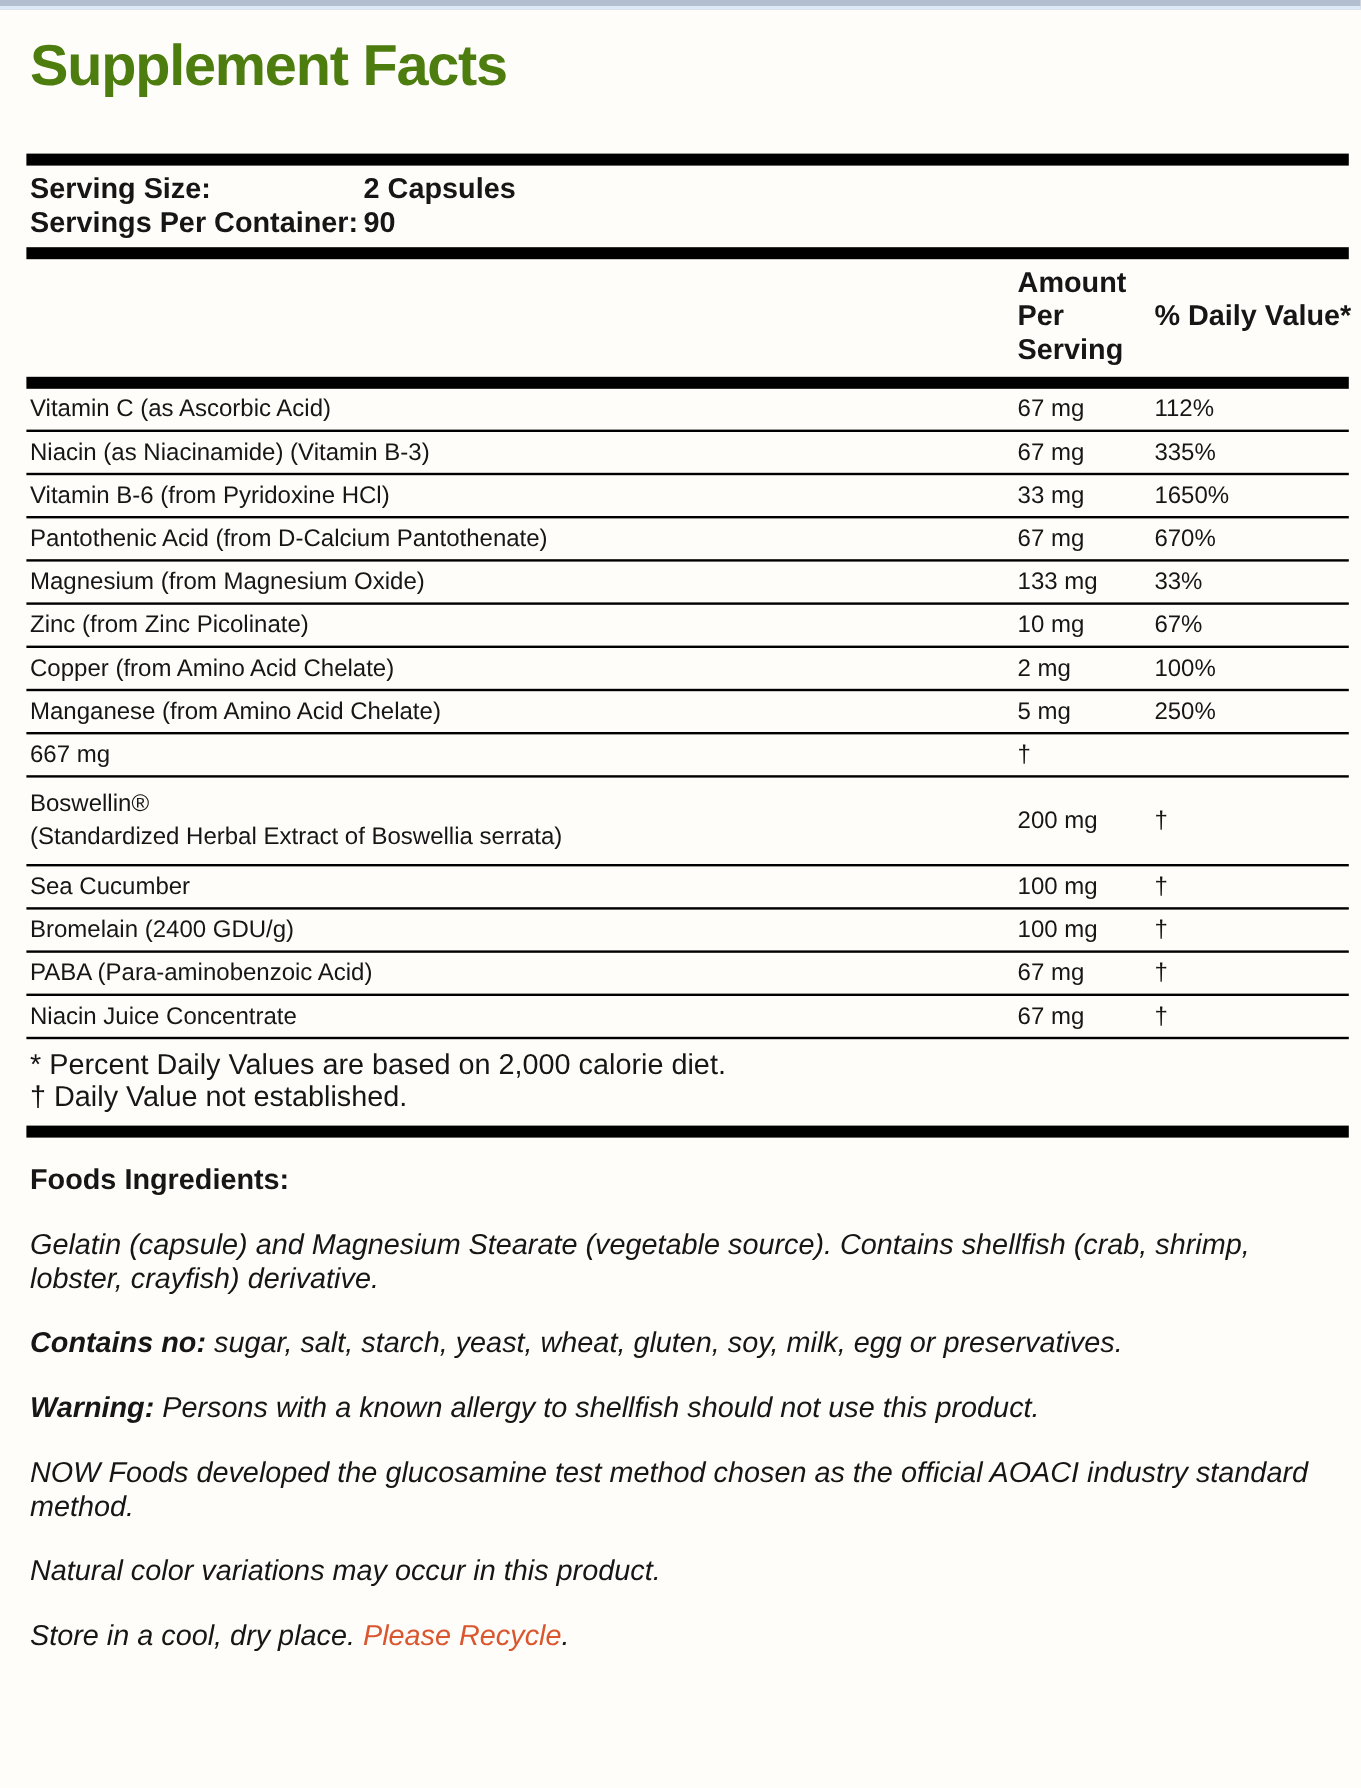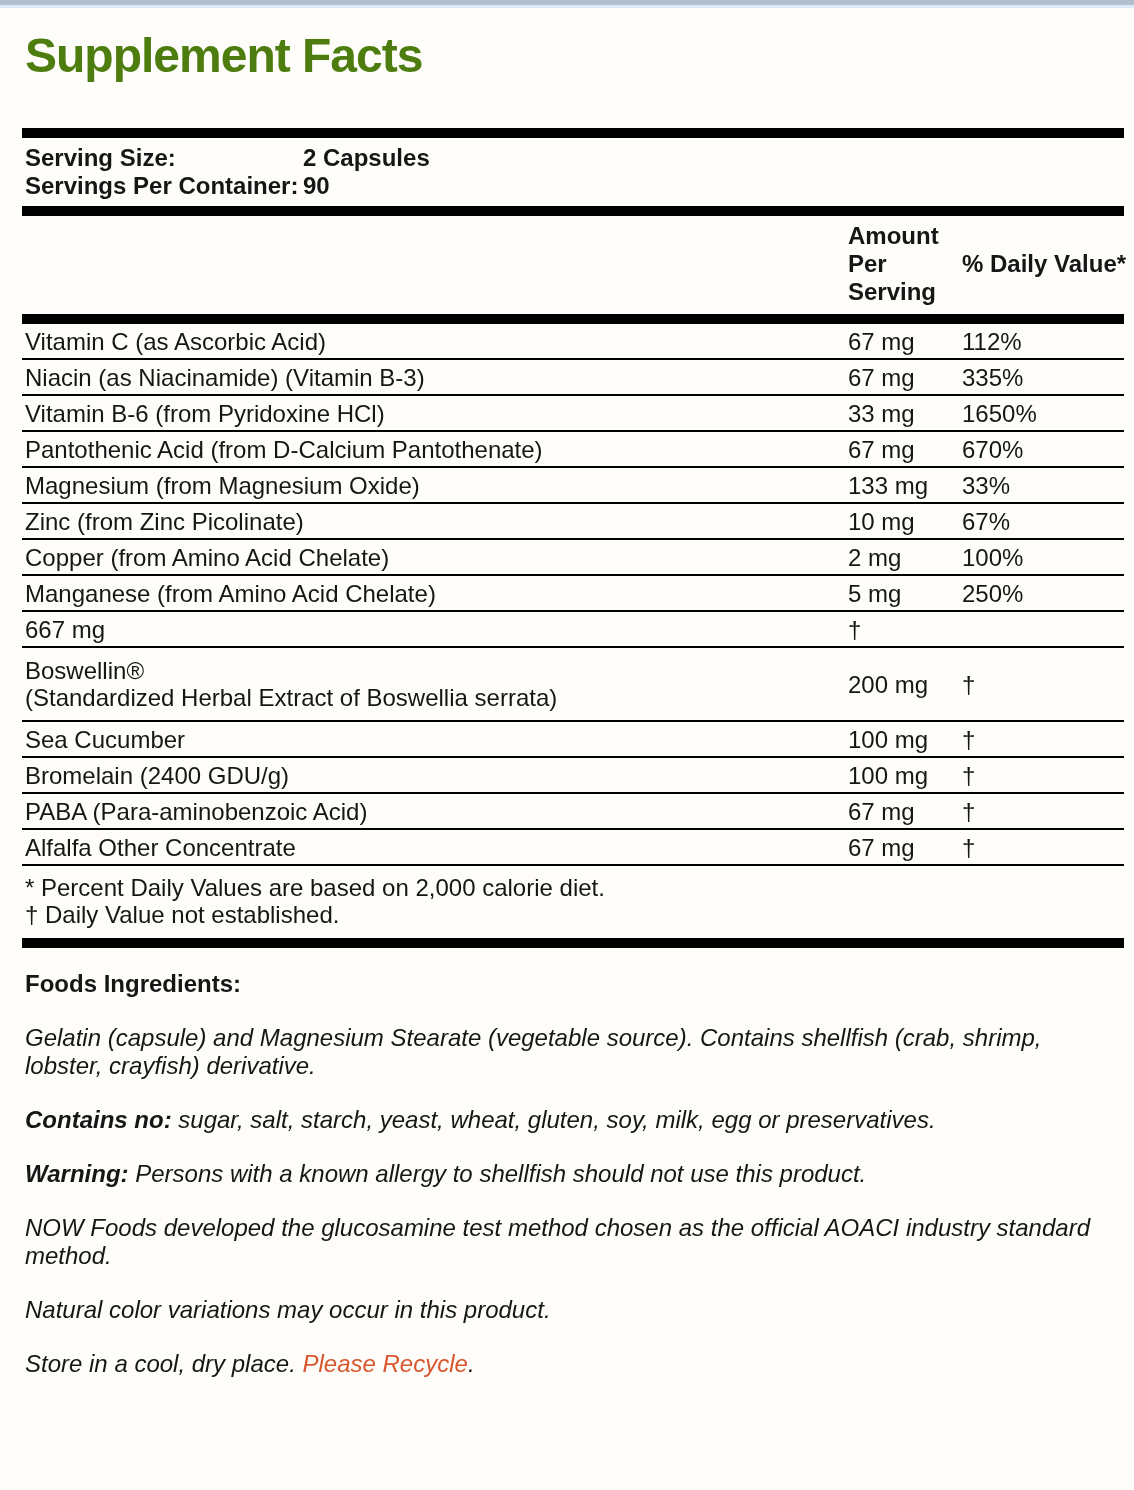--- a/index.html
+++ b/index.html
@@ -21,21 +21,21 @@
   .serving-row{display:grid;grid-template-columns:278px auto;}
   .head-row{
     display:grid;grid-template-columns:823px 114px 1fr;align-items:center;
     border-bottom:10px solid #000;padding:6px 0 8px 3px;
     font-weight:bold;font-size:24px;line-height:28px;
   }
   .dv-head{white-space:nowrap;}
   .row{
     display:grid;grid-template-columns:823px 114px 1fr;align-items:center;
     border-bottom:2px solid #000;padding:4px 0 3px 3px;
-    font-size:24px;line-height:27px;
+    font-size:20px;line-height:27px;
   }
   .row.tall{padding:9px 0 9px 3px;}
   .footnotes{
     padding:8px 0 10px 3px;font-size:24px;line-height:27px;
     border-bottom:10px solid #000;
   }
   .other{margin:22px 10px 0 25px;font-size:24px;line-height:28px;}
   .oi-head{font-weight:bold;margin:0;}
   .note{margin:26px 0 0 0;font-style:italic;}
   .b{font-weight:bold;}
@@ -127,21 +127,21 @@
           <div>Bromelain (2400 GDU/g)</div>
           <div>100 mg</div>
           <div>†</div>
         </div>
         <div class="row">
           <div>PABA (Para-aminobenzoic Acid)</div>
           <div>67 mg</div>
           <div>†</div>
         </div>
         <div class="row">
-          <div>Alfalfa Other Concentrate</div>
+          <div>Niacin Juice Concentrate</div>
           <div>67 mg</div>
           <div>†</div>
         </div>
       </div>
 
     <div class="footnotes">
       <div>* Percent Daily Values are based on 2,000 calorie diet.</div>
       <div>† Daily Value not established.</div>
     </div>
 

